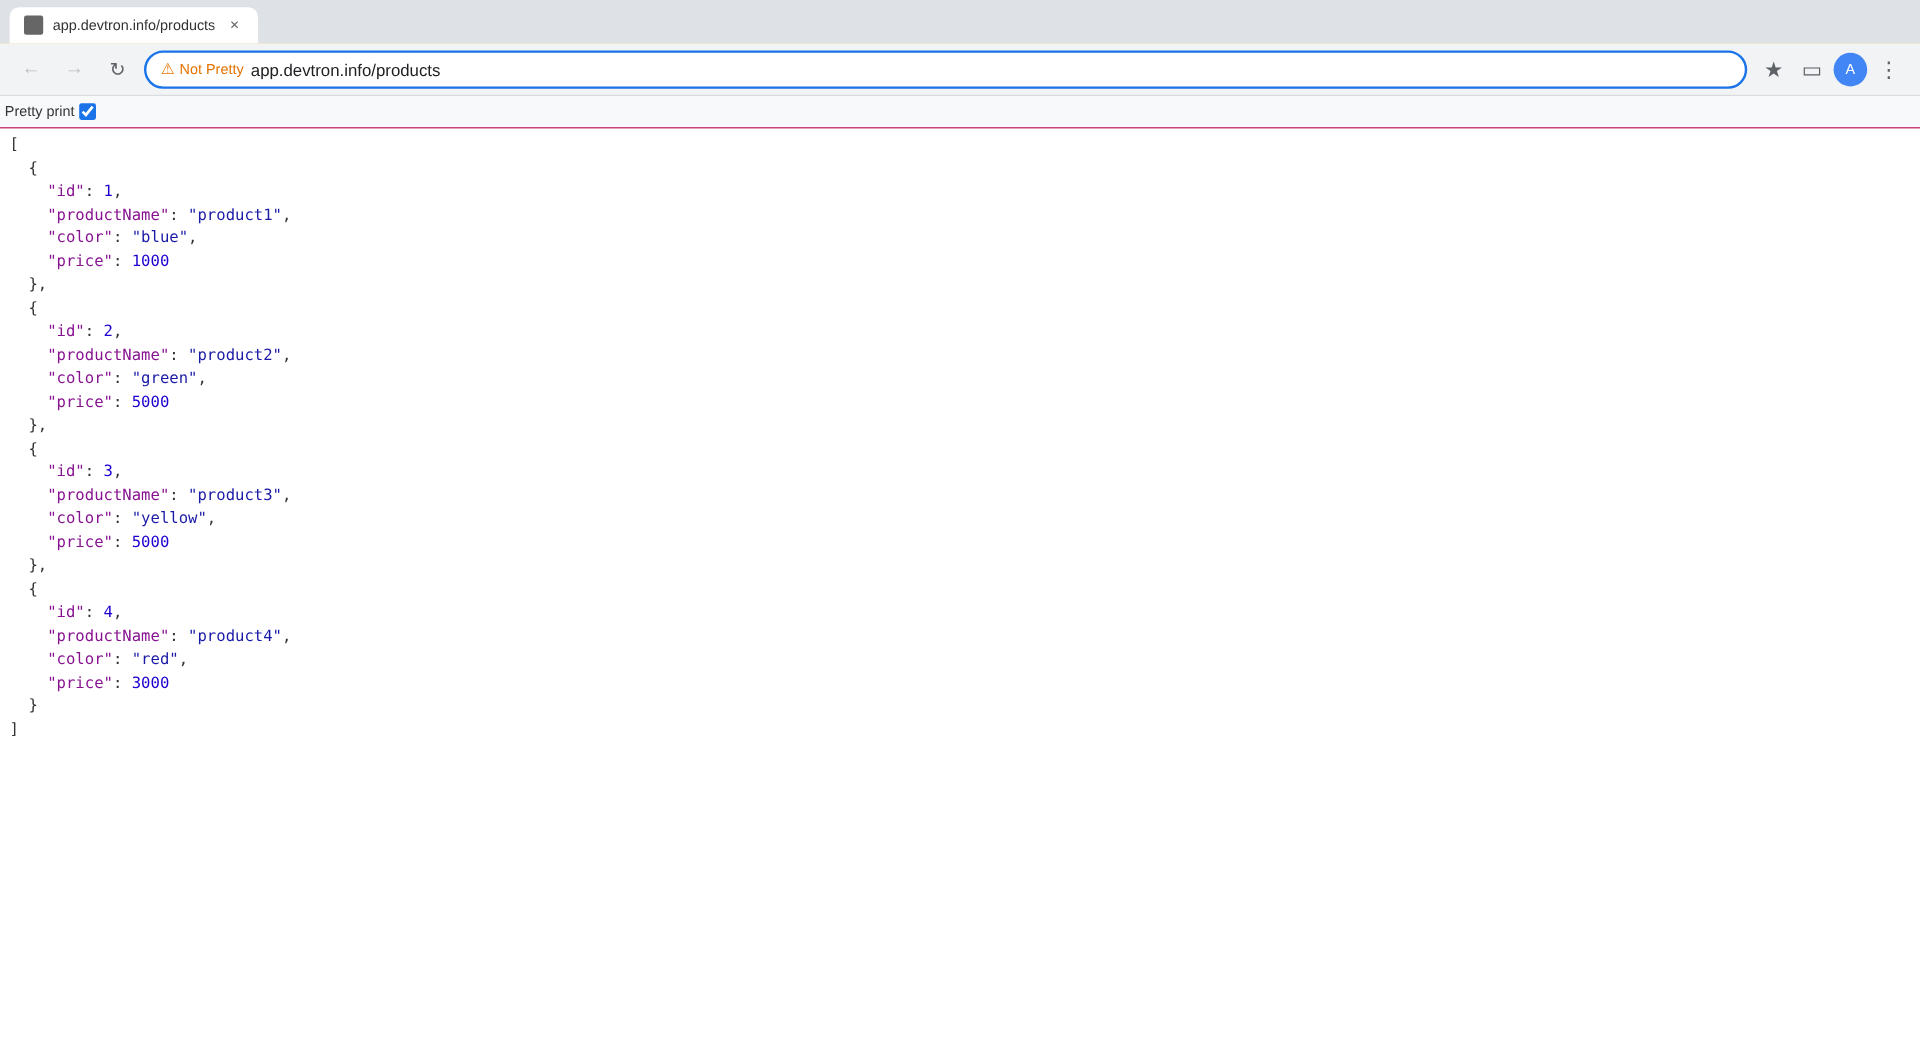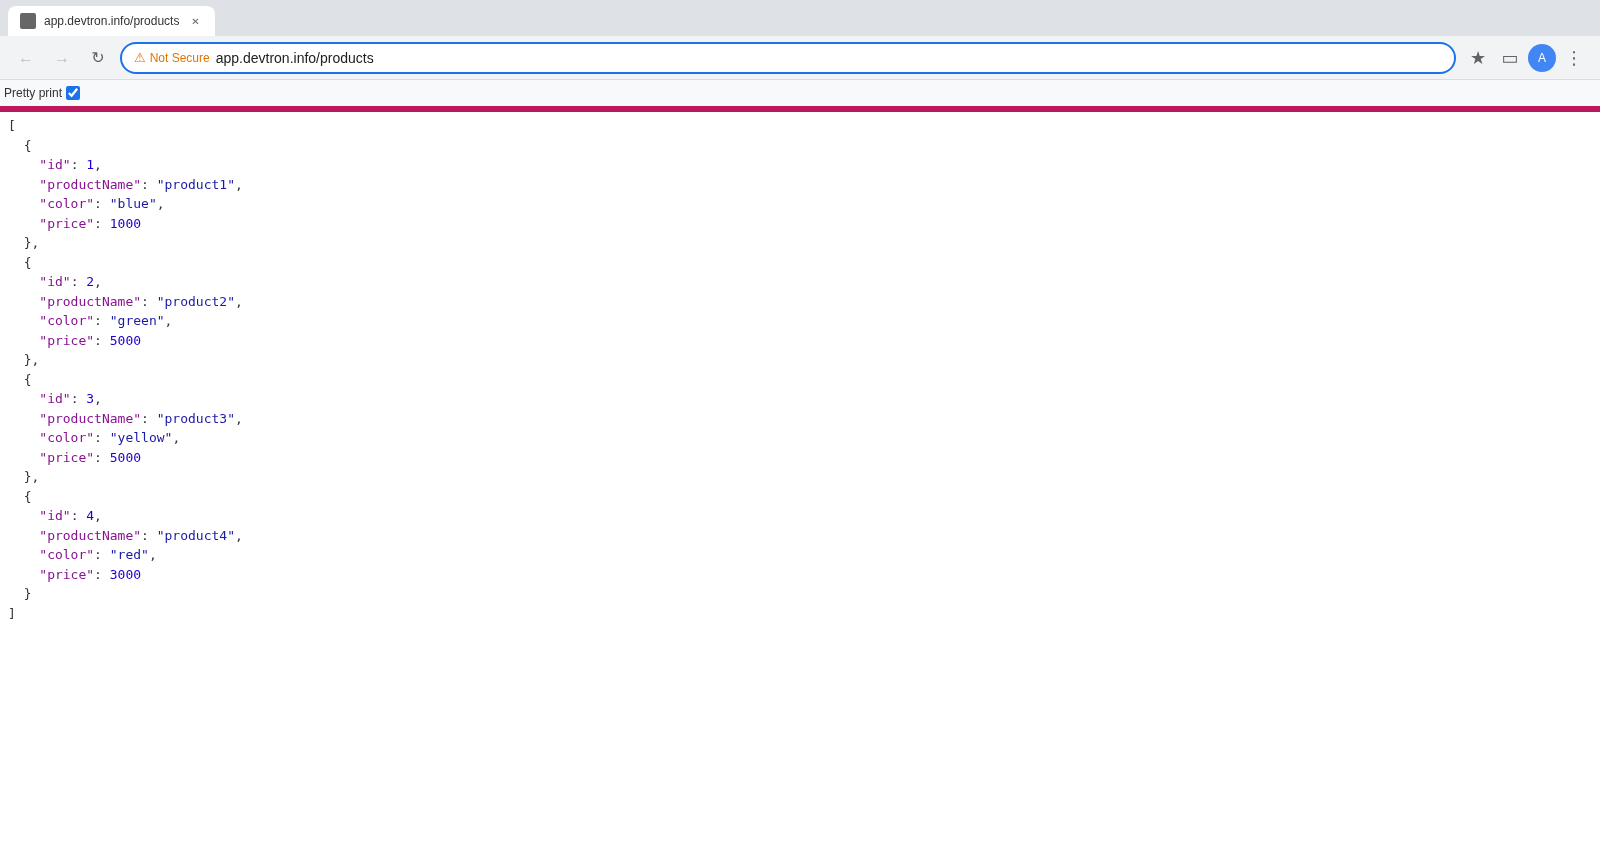--- a/index.html
+++ b/index.html
@@ -178,21 +178,21 @@
       height: calc(866px - 80px);
       overflow-y: auto;
     }
 
     
     .pretty-print-bar {
       display: flex;
       align-items: center;
       padding: 6px 4px;
       background: #f8f9fa;
-      border-bottom: 6px solid #be185d;
+      border-bottom: 1px solid #be185d;
       font-size: 12px;
       color: #333;
       gap: 4px;
     }
 
     .pretty-print-checkbox {
       width: 14px;
       height: 14px;
       accent-color: #1a73e8;
       cursor: pointer;
@@ -238,21 +238,21 @@
   </div>
 
   <div class="toolbar">
     <button class="nav-btn disabled">←</button>
     <button class="nav-btn disabled">→</button>
     <button class="nav-btn">↻</button>
 
     <div class="address-bar-container">
       <span class="security-icon">
         <span class="security-warning">⚠</span>
-        <span>Not Secure</span>
+        <span>Not Pretty</span>
       </span>
       <input class="address-text" type="text" value="app.devtron.info/products" style="">
     </div>
 
     <div class="toolbar-actions">
       <button class="toolbar-icon-btn">
         <span>★</span>
       </button>
       <button class="toolbar-icon-btn">
         <span>▭</span>

